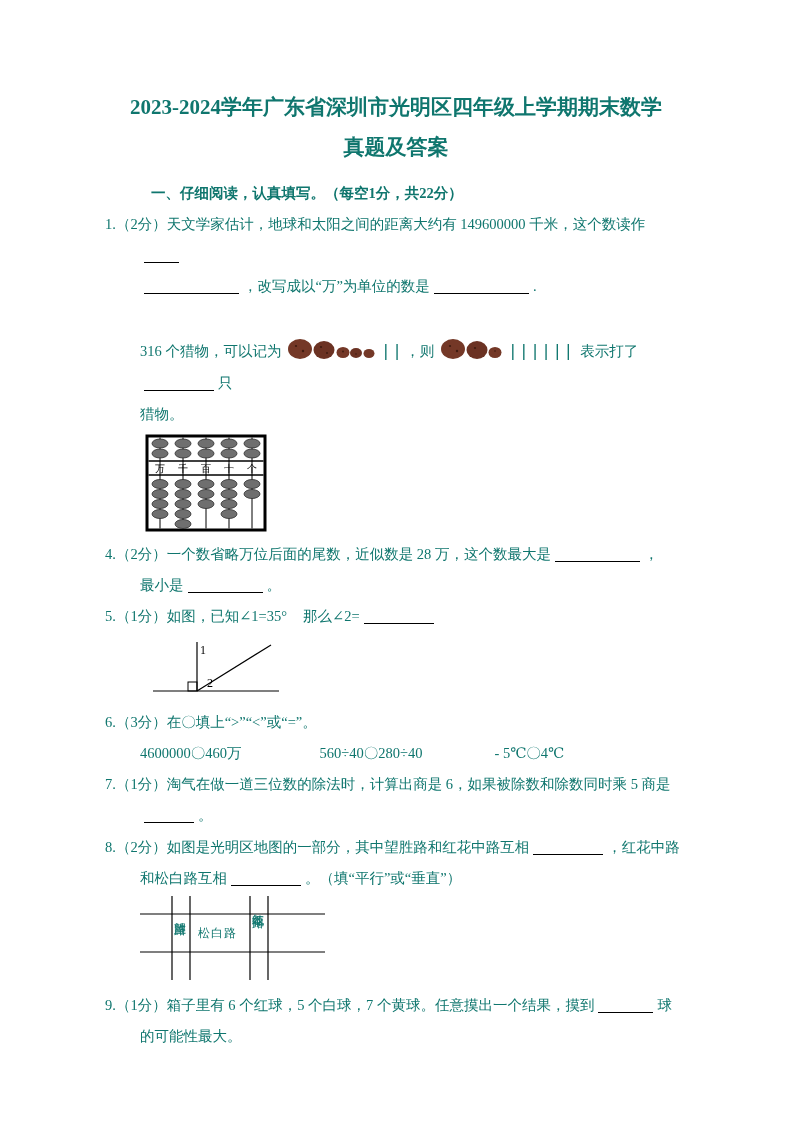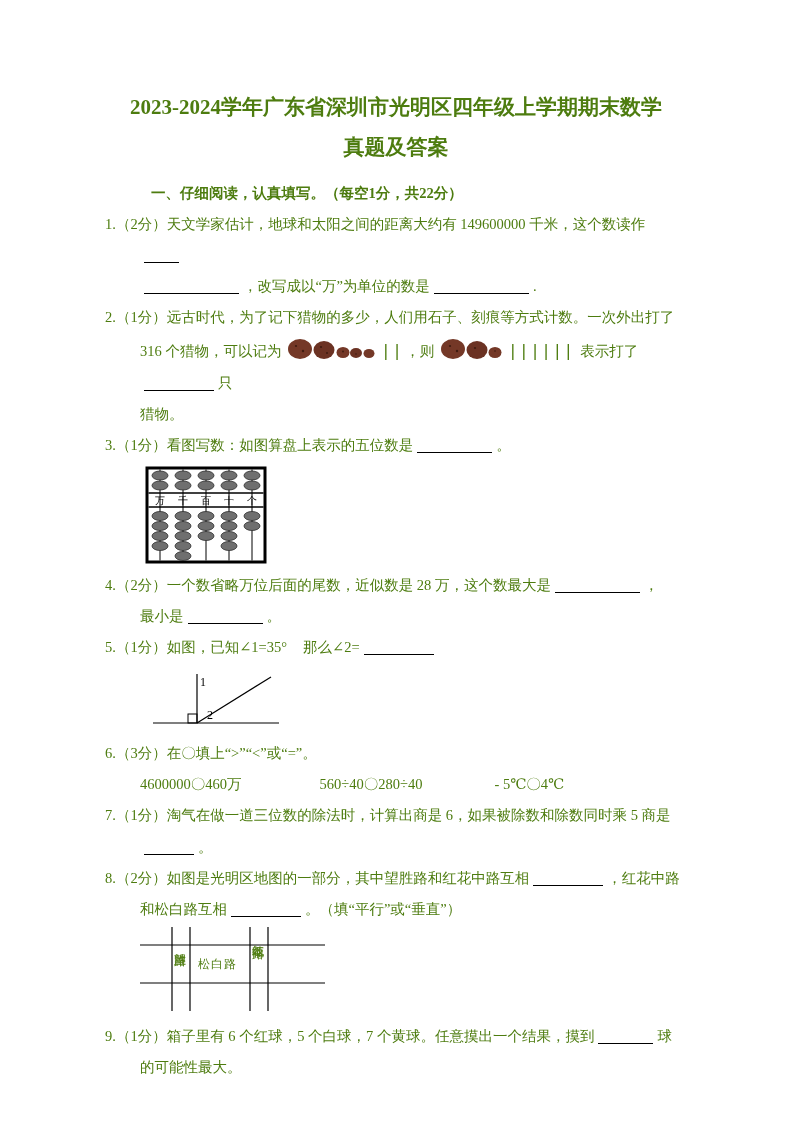--- a/index.html
+++ b/index.html
@@ -1,18 +1,18 @@
 <!DOCTYPE html>
 <html><head>
 <meta charset="utf-8">
 <style>
   html,body{margin:0;padding:0;background:#ffffff;}
   .page{width:793px;height:1122px;background:#fff;margin:0 auto;box-sizing:border-box;
         padding:88px 0 0 105px;font-family:"Liberation Serif","DejaVu Serif",serif;
-        color:#4d7c0f;font-size:14.5px;overflow:hidden;}
+        color:#0f766e;font-size:14.5px;overflow:hidden;}
   .content{width:582px;}
   .title{font-size:21px;font-weight:bold;text-align:center;line-height:1.9;margin:0 0 10px 0;}
   .section{font-weight:bold;line-height:2.15;margin-left:46px;}
   .q{line-height:2.15;padding-left:35px;text-indent:-35px;}
   .blank{display:inline-block;border-bottom:1px solid #000;height:15px;vertical-align:-3px;margin:0 4px;}
   .w35{width:35px}.w50{width:50px}.w55{width:55px}.w70{width:70px}.w75{width:75px}.w85{width:85px}.w95{width:95px}
   .tally{font-family:"DejaVu Sans Mono",monospace;font-size:16px;letter-spacing:1.5px;margin:0 2px;}
   .stones{vertical-align:-7px;margin:0 2px;}
   .fig{text-indent:0;margin:4px 0 4px 40px;line-height:1;}
   .map-fig{position:relative;width:185px;height:84px;text-indent:0;margin:2px 0 10px 35px;line-height:1;}
@@ -35,21 +35,21 @@
   </h1>
 
   <div class="section">一、仔细阅读，认真填写。（每空1分，共22分）</div>
 
   <div class="q">
     <span>1.（2分）天文学家估计，地球和太阳之间的距离大约有 149600000 千米，这个数读作</span><span class="blank w35"></span><br>
     <span class="blank w95"></span><span>，改写成以“万”为单位的数是</span><span class="blank w95"></span><span>.</span>
   </div>
 
   <div class="q">
-    <span>2.（1分）远古时代，为了记下猎物的多少，人们用石子、刻痕等方式计数。一次外出打了</span><br>
+    <br>
     <span>316 个猎物，可以记为</span>
     <svg class="stones" width="90" height="27" viewBox="0 0 90 27">
       <g>
         <ellipse cx="13" cy="13" rx="12" ry="10" fill="#743827"></ellipse>
         <ellipse cx="37" cy="14" rx="10.5" ry="9" fill="#6b3223"></ellipse>
         <ellipse cx="56" cy="16.5" rx="6.5" ry="5.5" fill="#743827"></ellipse>
         <ellipse cx="69" cy="17" rx="6" ry="5" fill="#6b3223"></ellipse>
         <ellipse cx="82" cy="17.5" rx="5.5" ry="4.5" fill="#743827"></ellipse>
         <circle cx="9" cy="10" r="1.1" fill="#3f1b10"></circle>
         <circle cx="16" cy="15" r="1.2" fill="#3f1b10"></circle>
@@ -67,23 +67,20 @@
         <circle cx="10" cy="10" r="1.1" fill="#3f1b10"></circle>
         <circle cx="17" cy="15" r="1.2" fill="#3f1b10"></circle>
         <circle cx="35" cy="12" r="1.1" fill="#3f1b10"></circle>
         <circle cx="55" cy="15" r="0.8" fill="#3f1b10"></circle>
       </g>
     </svg><span class="tally">||||||</span>
     <span>表示打了</span><span class="blank w70"></span><span>只</span><br>
     <span>猎物。</span>
   </div>
 
-  <div class="q">
-    <span>3.（1分）看图写数：如图算盘上表示的五位数是</span><span class="blank w75"></span><span>。</span>
-  </div>
   <div class="fig">
     <svg width="122" height="98" viewBox="0 0 122 98">
       <g>
         <rect x="2" y="2" width="118" height="94" fill="none" stroke="#000" stroke-width="3"></rect>
         <line x1="15" y1="3.5" x2="15" y2="94.5" stroke="#000" stroke-width="1"></line>
         <line x1="38" y1="3.5" x2="38" y2="94.5" stroke="#000" stroke-width="1"></line>
         <line x1="61" y1="3.5" x2="61" y2="94.5" stroke="#000" stroke-width="1"></line>
         <line x1="84" y1="3.5" x2="84" y2="94.5" stroke="#000" stroke-width="1"></line>
         <line x1="107" y1="3.5" x2="107" y2="94.5" stroke="#000" stroke-width="1"></line>
         <line x1="3.5" y1="27" x2="118.5" y2="27" stroke="#000" stroke-width="1.5"></line>

